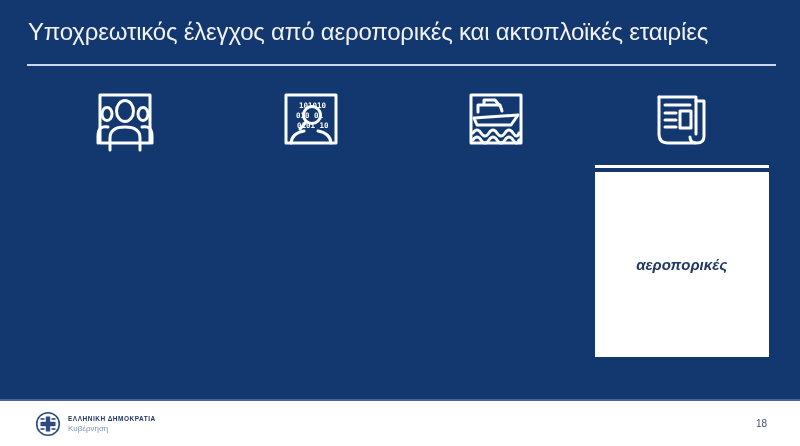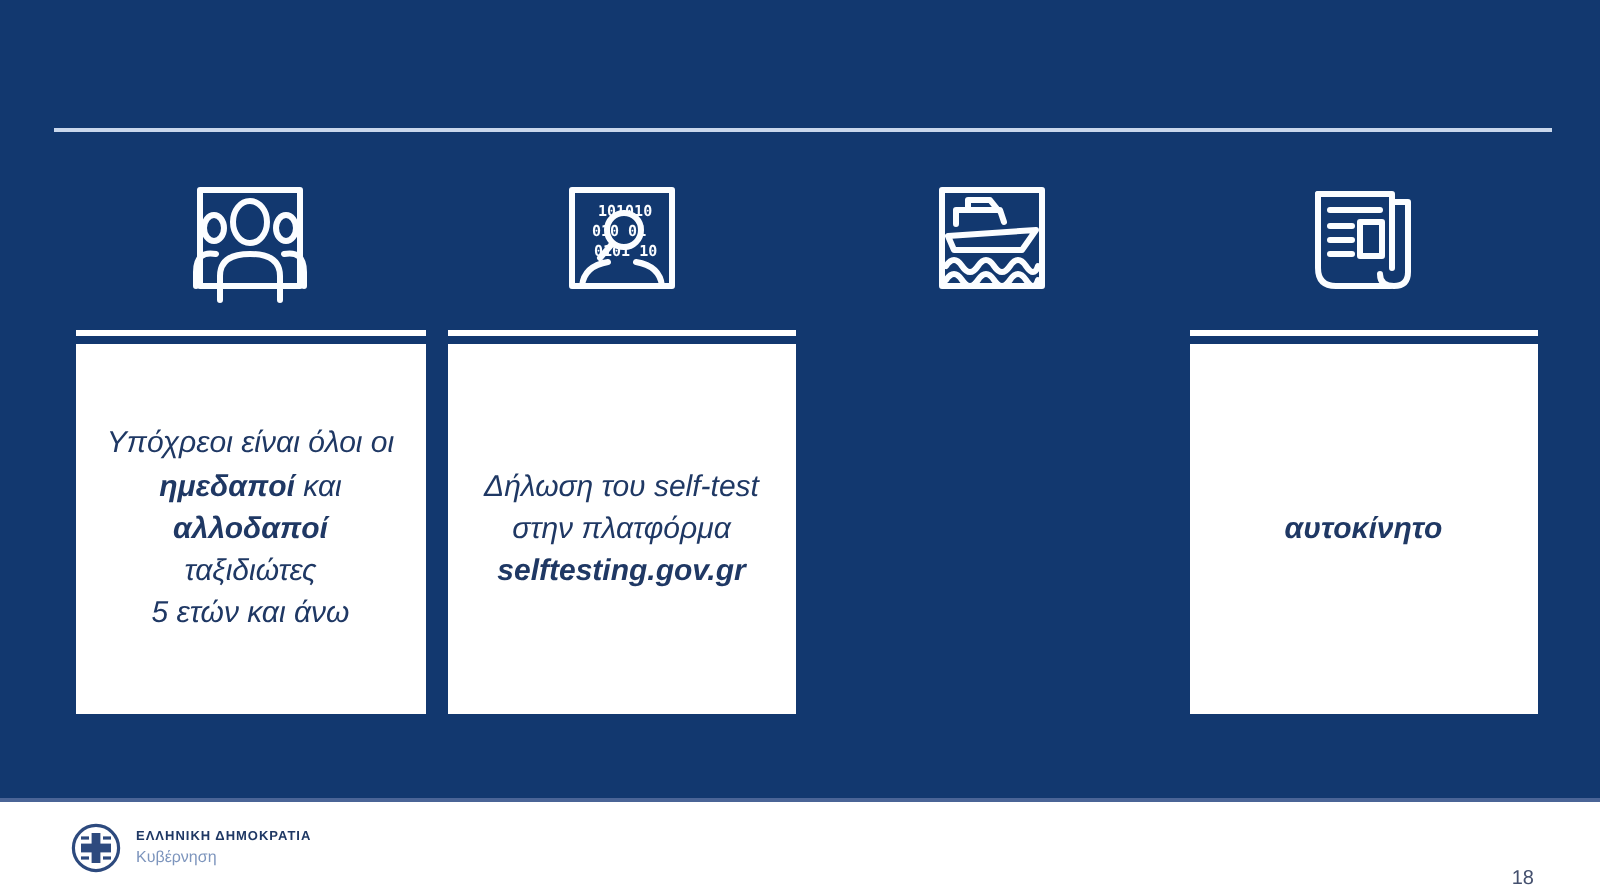--- a/index.html
+++ b/index.html
@@ -40,83 +40,64 @@
     position:absolute;left:0;bottom:0;width:800px;height:47px;
     background:var(--footerBg);border-top:2px solid var(--footerLine);
     display:flex;align-items:center;
   }
   .logo{display:flex;align-items:center;margin-left:35px;}
   .logo svg{display:block;}
   .logo-text{margin-left:7px;display:flex;flex-direction:column;}
   .logo-org{font-size:6.5px;font-weight:700;color:#1f3864;letter-spacing:0.5px;}
   .logo-sub{font-size:8px;color:#7d95bd;margin-top:2px;}
   .page-number{
-    position:absolute;right:33px;bottom:1px;
+    position:absolute;right:33px;bottom:17px;
     font-size:10px;color:#44506e;
   }
   .icon-svg text{
     font-family:"DejaVu Sans Mono",monospace;font-size:7.5px;font-weight:700;
     fill:var(--iconStroke);stroke:none;
   }
 </style>
 </head>
 <body>
 
 <div class="slide">
 
+  <div class="title">Υποχρεωτικός έλεγχος από αεροπορικές και ακτοπλοϊκές εταιρίες</div>
   <div class="divider"></div>
 
   <div class="cards">
 
     <div class="card-col">
       <div class="icon-area">
         <svg class="icon-svg" width="64" height="64" viewBox="0 0 64 64" fill="none" stroke="#fbfdff" stroke-width="3" stroke-linecap="round" stroke-linejoin="round">
           <rect x="7" y="5" width="50" height="48"></rect>
           <ellipse cx="32" cy="21" rx="8.5" ry="10.5"></ellipse>
           <ellipse cx="14" cy="24" rx="5" ry="6.5"></ellipse>
           <ellipse cx="50" cy="24" rx="5" ry="6.5"></ellipse>
           <path d="M17,60 V48 Q17,37 32,37 Q47,37 47,48 V60"></path>
           <path d="M5,53 V46 Q5,35 15,37"></path>
           <path d="M59,53 V46 Q59,35 49,37"></path>
         </svg>
       </div>
-      <div class="card">
-        <div class="card-topline"></div>
-        <div class="card-gap"></div>
-        <div class="card-body">
-          <span class="card-text"><span>Υπόχρεοι είναι όλοι οι
-</span><b>ημεδαποί</b><span> και
-</span><b>αλλοδαποί</b><span>
-ταξιδιώτες
-5 ετών και άνω</span></span>
-        </div>
-      </div>
     </div>
 
     <div class="card-col">
       <div class="icon-area">
         <svg class="icon-svg" width="64" height="64" viewBox="0 0 64 64" fill="none" stroke="#fbfdff" stroke-width="3" stroke-linecap="round" stroke-linejoin="round">
           <rect x="7" y="5" width="50" height="48"></rect>
           <text x="20" y="18">101010</text>
           <text x="17" y="28">010 01</text>
           <text x="18" y="38">0101 10</text>
           <circle cx="33" cy="25" r="8.5"></circle>
           <line x1="27" y1="32" x2="21" y2="39"></line>
           <path d="M12,53 Q13,43 25,41"></path>
           <path d="M52,53 Q51,43 39,41"></path>
         </svg>
-      </div>
-      <div class="card">
-        <div class="card-topline"></div>
-        <div class="card-gap"></div>
-        <div class="card-body">
-          <span class="card-text"><span>Δήλωση του self-test
-στην πλατφόρμα
-</span><b>selftesting.gov.gr</b></span>
-        </div>
       </div>
     </div>
 
     <div class="card-col">
       <div class="icon-area">
         <svg class="icon-svg" width="64" height="64" viewBox="0 0 64 64" fill="none" stroke="#fbfdff" stroke-width="3" stroke-linecap="round" stroke-linejoin="round">
           <rect x="7" y="5" width="50" height="48"></rect>
           <path d="M20,14 L20,10 L31,10 L35,15"></path>
           <path d="M14,22 L14,15 L36,15 L38,21"></path>
           <path d="M10,28 L54,25 L47,35 L13,35 Z"></path>
@@ -136,21 +117,21 @@
           <line x1="15" y1="23" x2="26" y2="23"></line>
           <line x1="15" y1="30" x2="26" y2="30"></line>
           <line x1="15" y1="37" x2="26" y2="37"></line>
           <rect x="30" y="21" width="11" height="17"></rect>
         </svg>
       </div>
       <div class="card">
         <div class="card-topline"></div>
         <div class="card-gap"></div>
         <div class="card-body">
-          <span class="card-text"><b>αυτοκίνητο</b></span>
+          <span class="card-text"><b>αεροπορικές</b></span>
         </div>
       </div>
     </div>
 
   </div>
 
   <div class="footer">
     <div class="logo">
       <svg width="26" height="26" viewBox="0 0 26 26" fill="none">
         <circle cx="13" cy="13" r="11.3" stroke="#2d4a7e" stroke-width="1.6"></circle>

